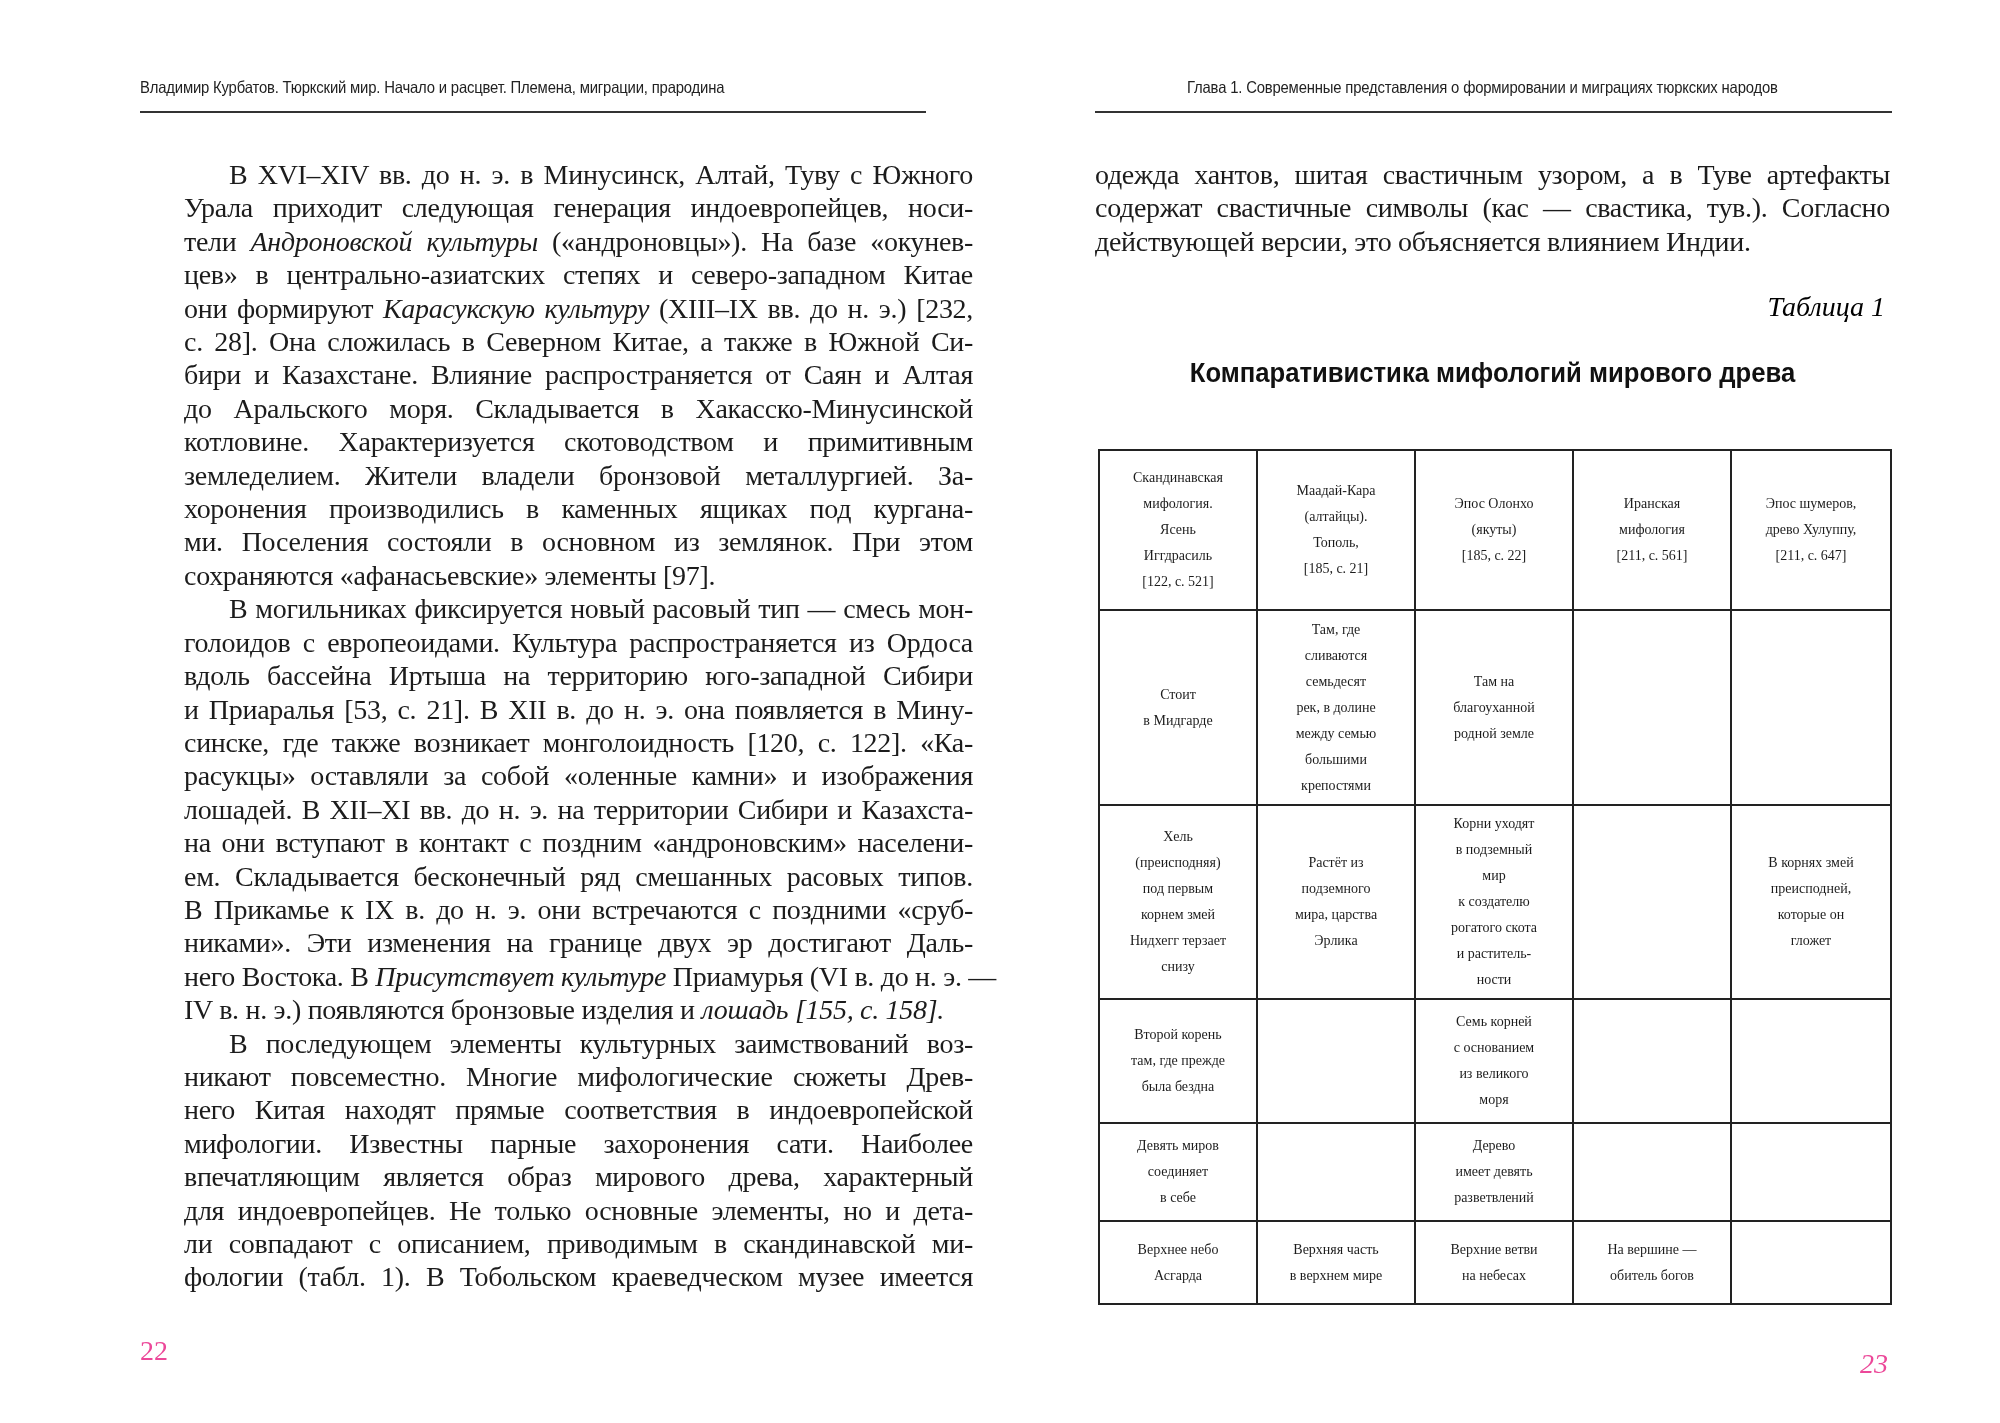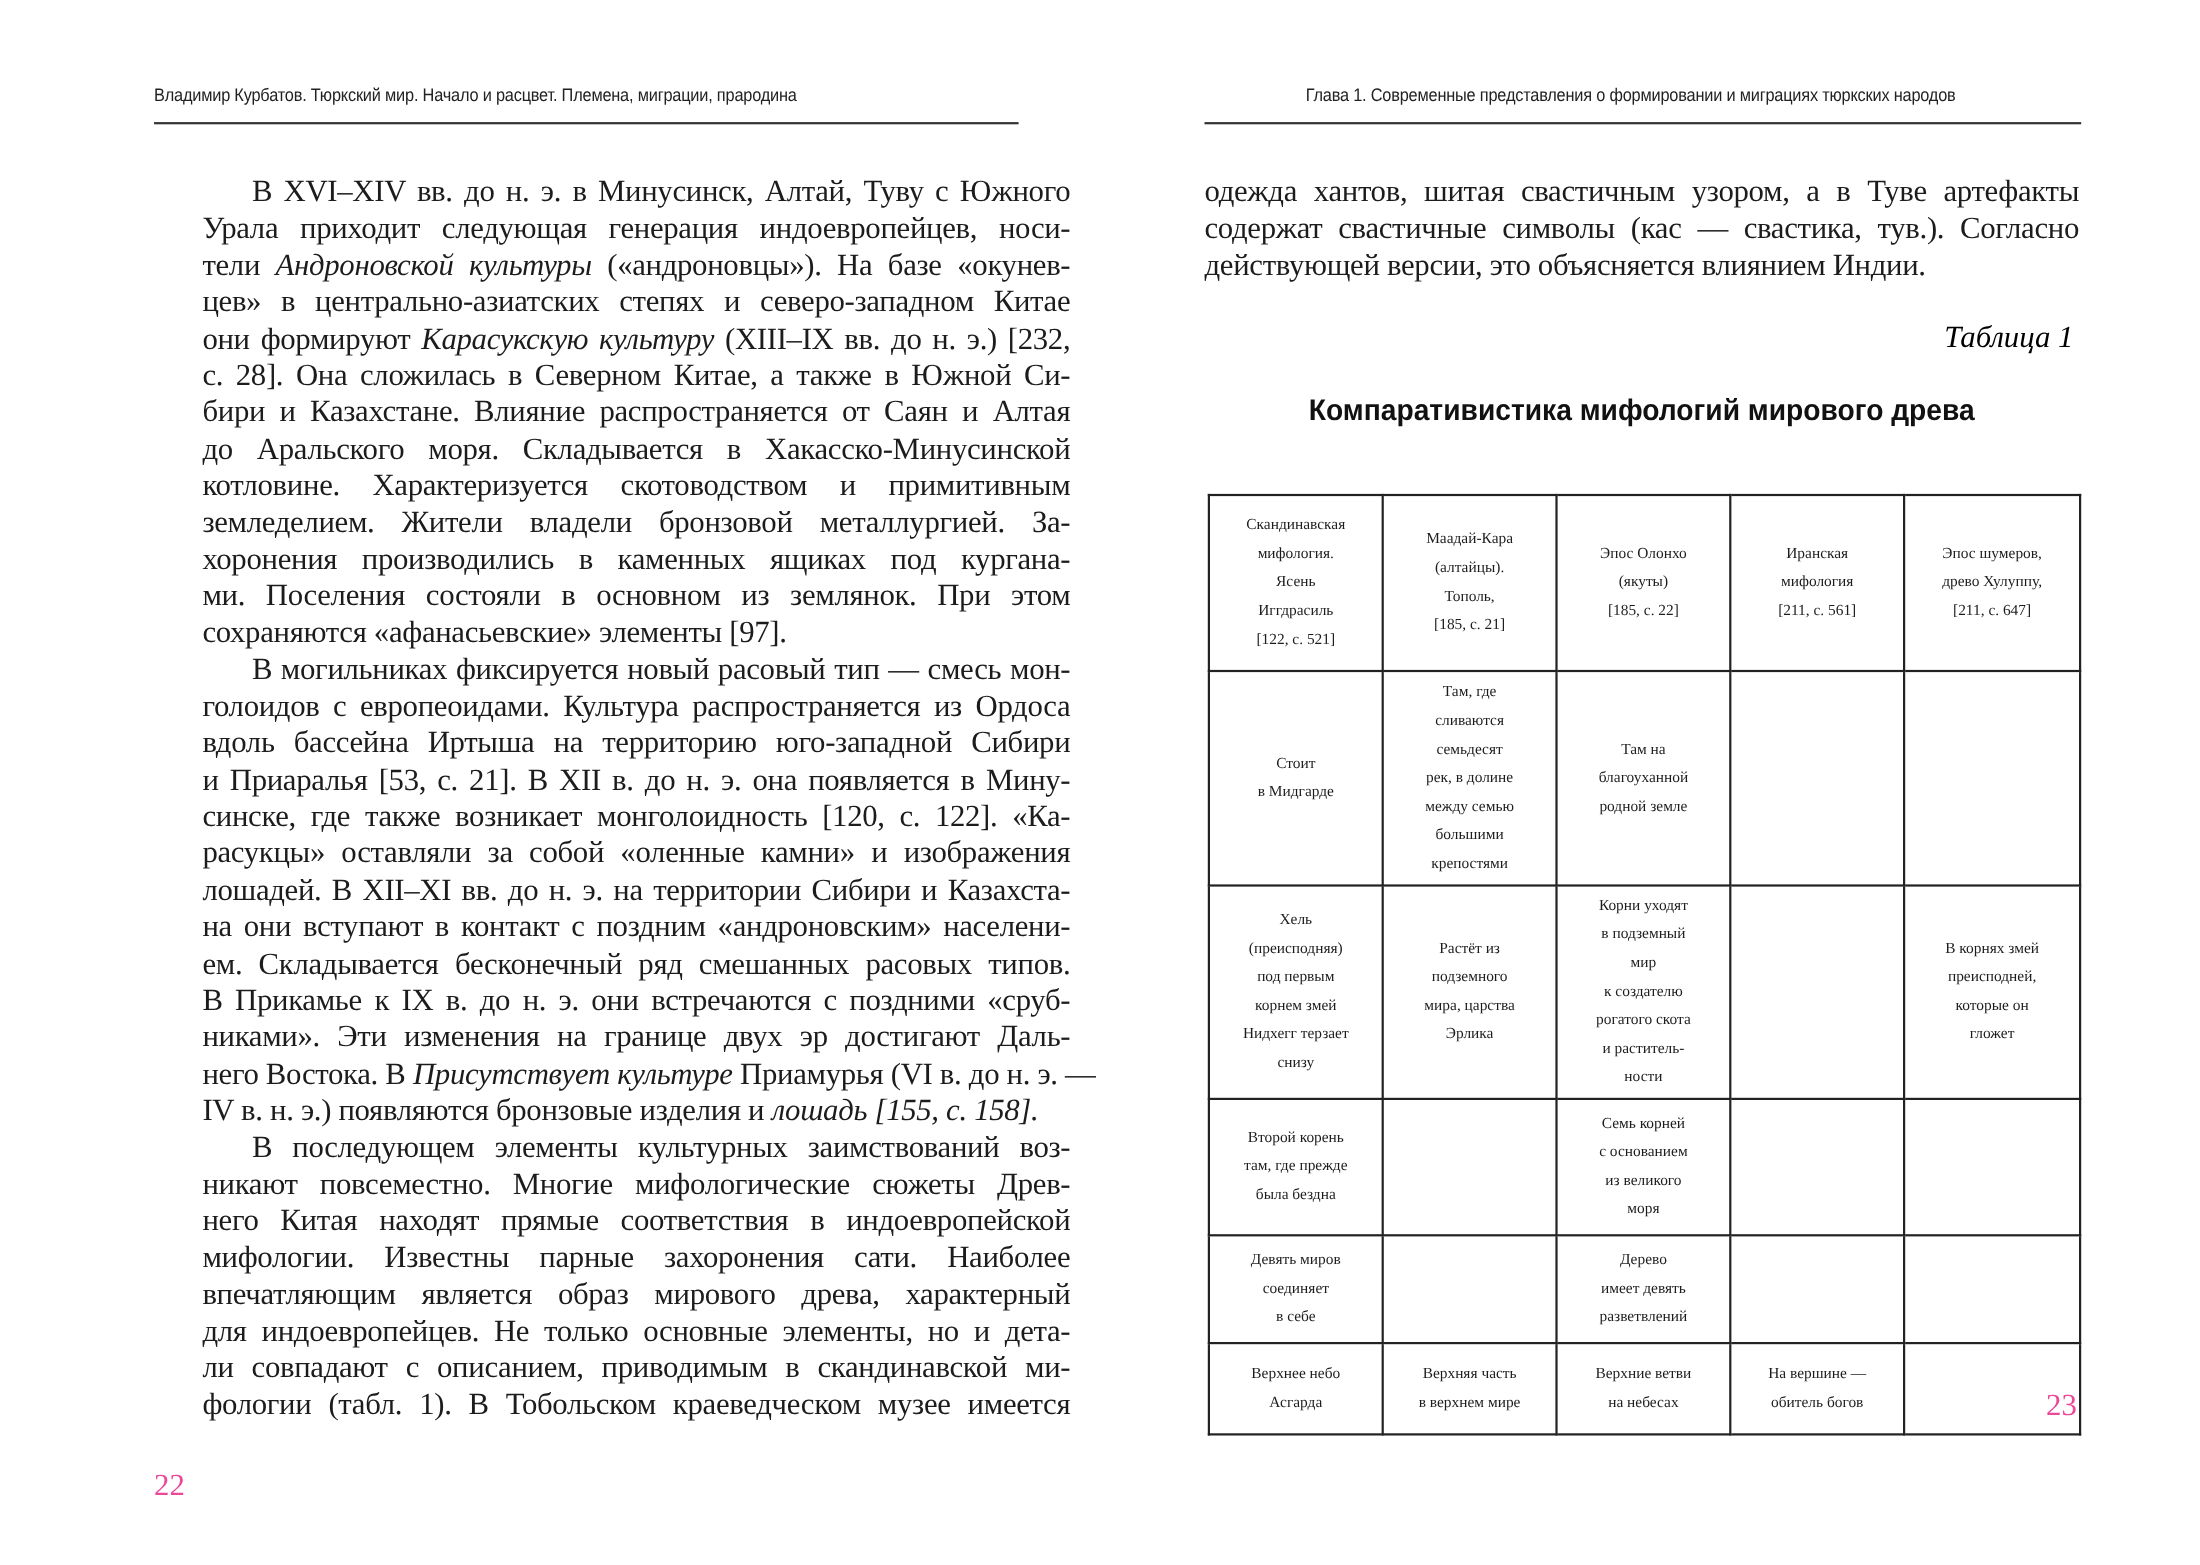--- a/index.html
+++ b/index.html
@@ -66,21 +66,21 @@
   tr.r2 { height: 194px; }
   tr.r3 { height: 124px; }
   tr.r4 { height: 98px; }
   tr.r5 { height: 83px; margin-left: 25px; }
   .cell-text { white-space: pre-line; display: block; }
 
   .page-number {
     position: absolute; top: 1335px; font-size: 28px; color: #ec4899;
   }
   .left .page-number { left: 140px; }
-  .right .page-number { left: 1860px; top: 1262px; }
+  .right .page-number { left: 1860px; top: 1348px; font-style: italic; }
 </style>
 </head>
 <body>
 
 <div class="page left">
   <div class="running-head">Владимир Курбатов. Тюркский мир. Начало и расцвет. Племена, миграции,  прародина</div>
   <div class="rule"></div>
   <div class="body-text" id="left-body">
       <p>
         <span class="line indent">В XVI–XIV вв. до н. э. в Минусинск, Алтай, Туву с Южного</span>

